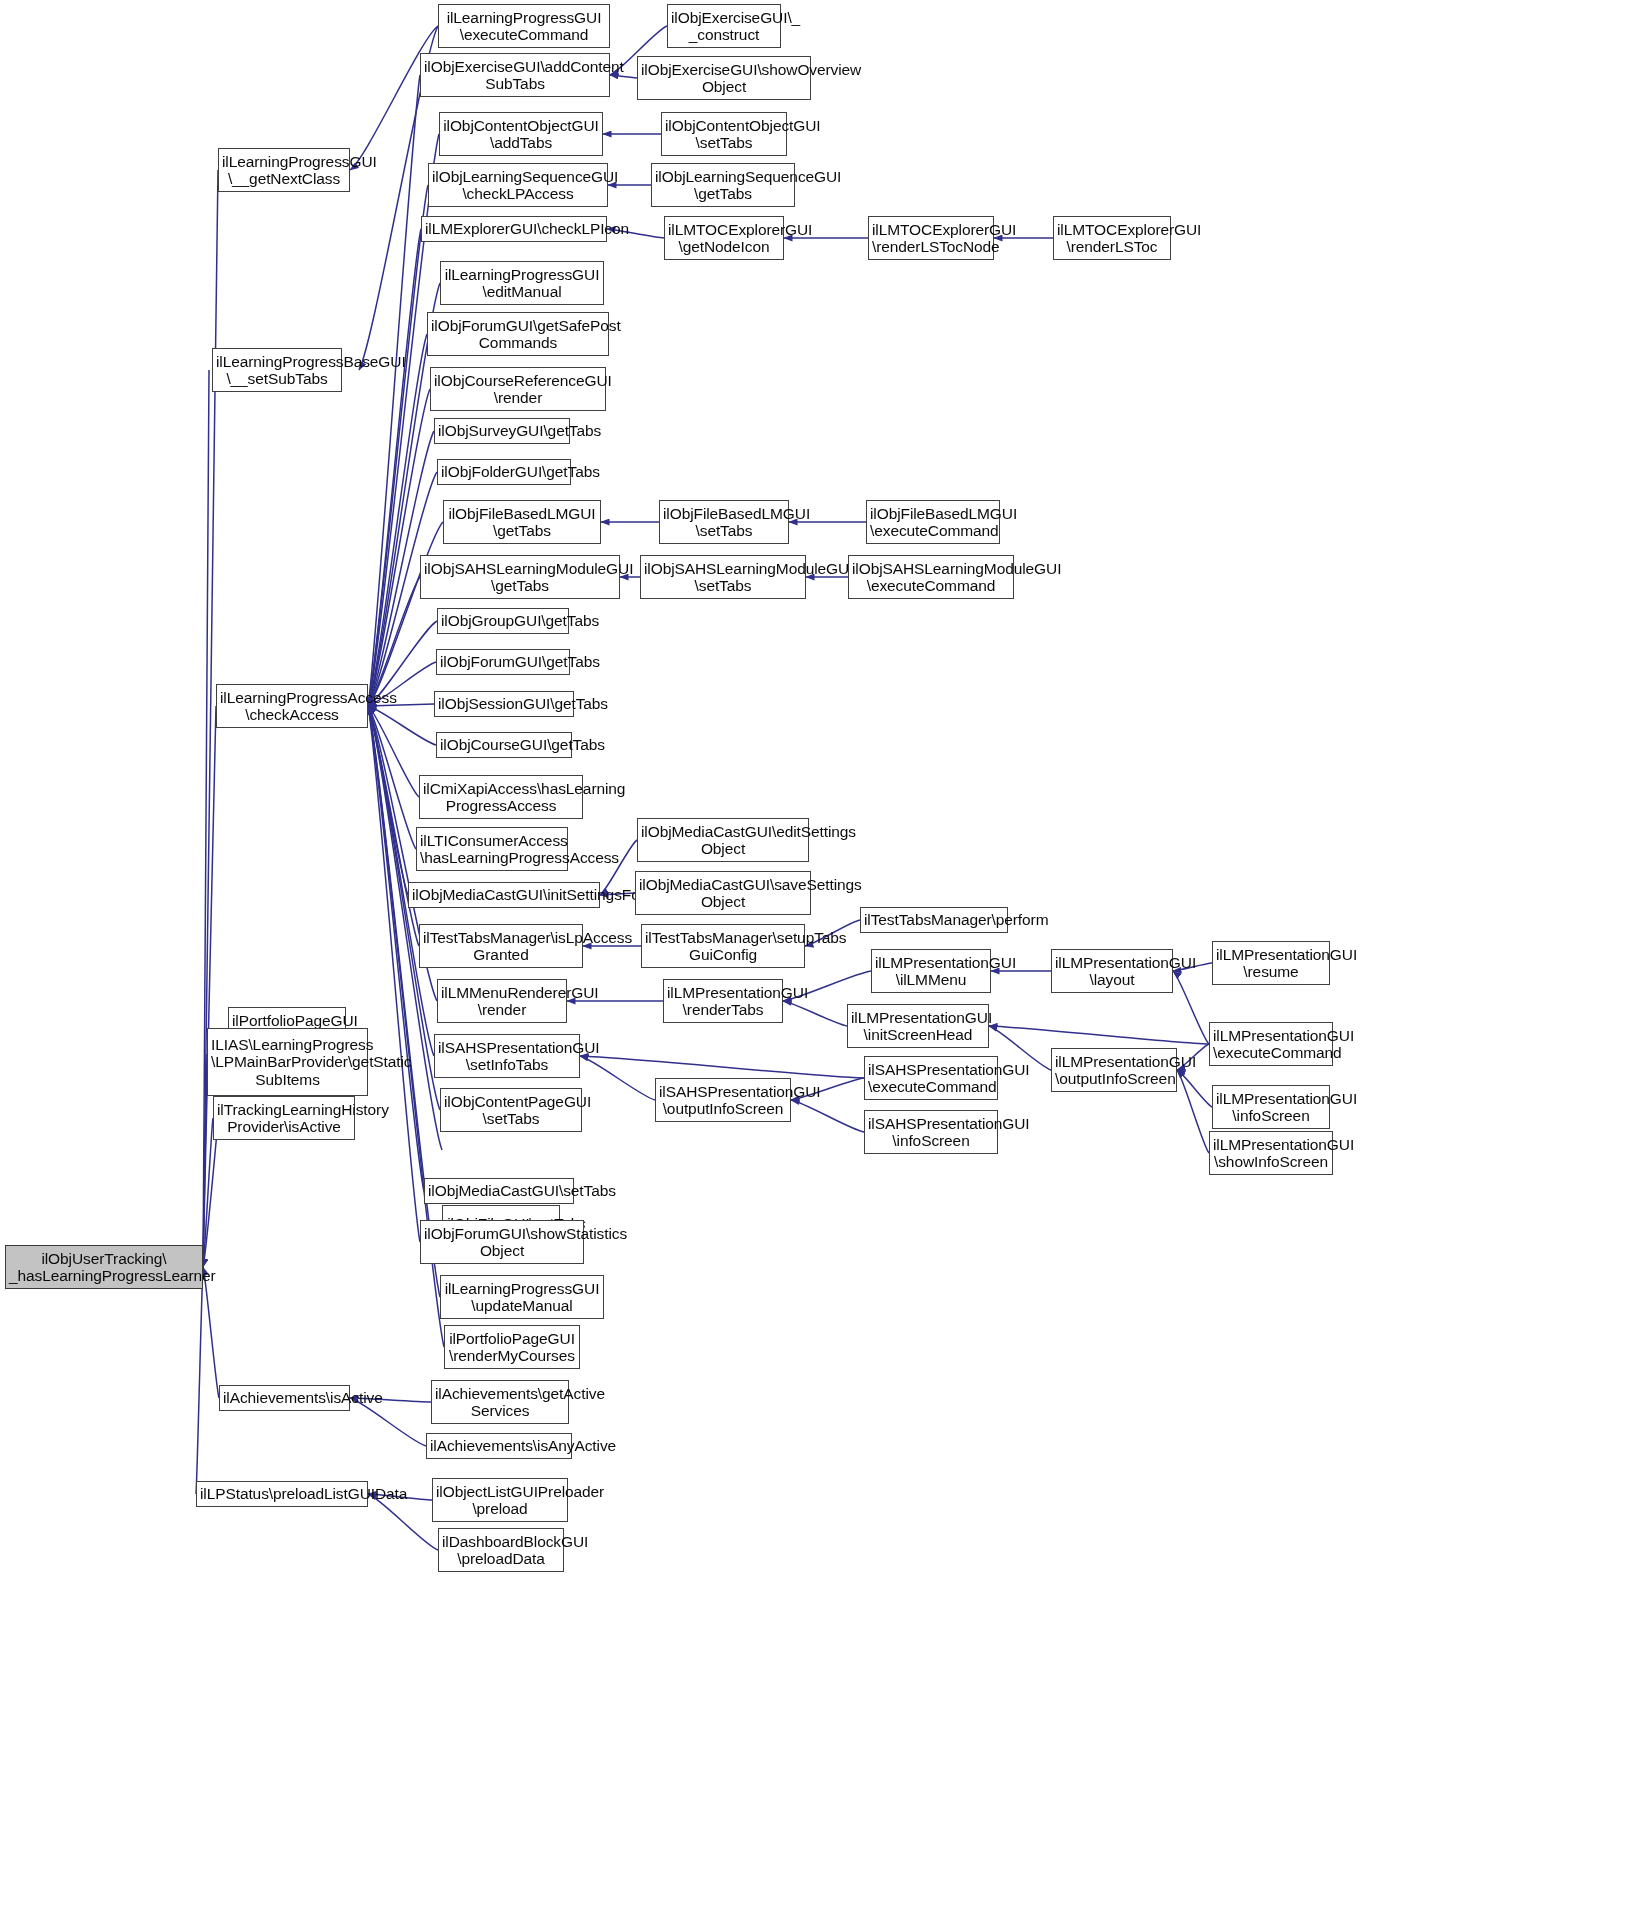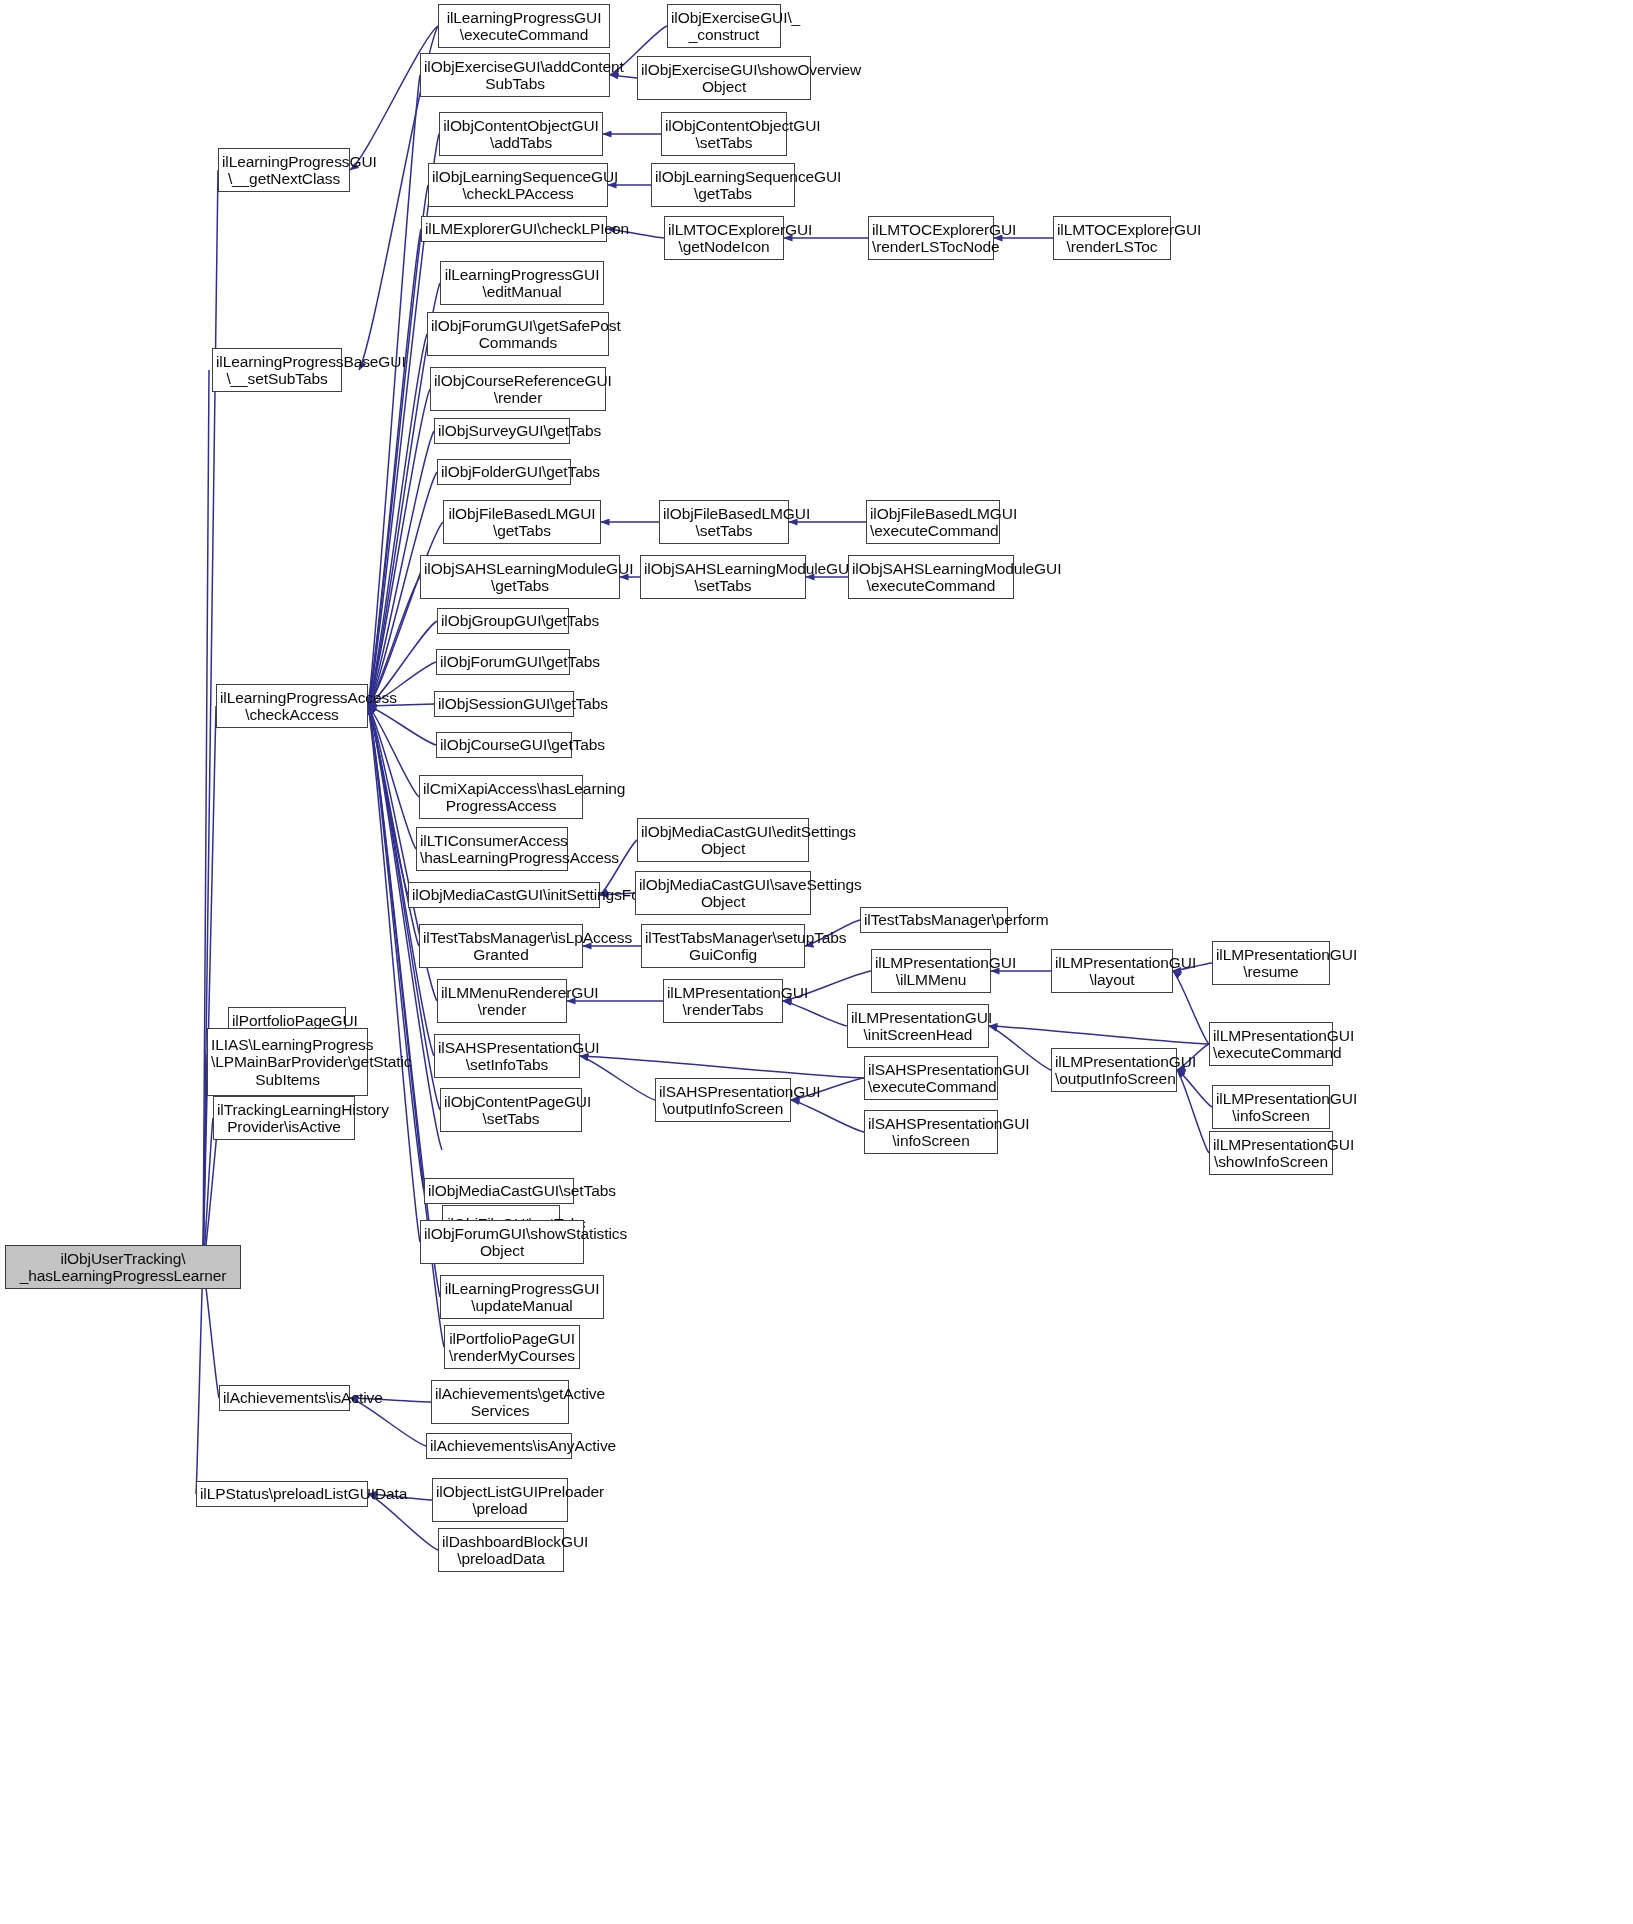--- a/index.html
+++ b/index.html
@@ -122,21 +122,21 @@
         <path d="M 655 1100 C 640.5625 1096.48, 594.4375 1059.52, 580 1056" fill="none" stroke="#30308c" stroke-width="1.5" marker-end="url(#arrowhead)"></path>
         <path d="M 864 1078 C 849.9475 1079.76, 805.0525 1098.24, 791 1100" fill="none" stroke="#30308c" stroke-width="1.5" marker-end="url(#arrowhead)"></path>
         <path d="M 864 1132 C 849.9475 1129.44, 805.0525 1102.56, 791 1100" fill="none" stroke="#30308c" stroke-width="1.5" marker-end="url(#arrowhead)"></path>
         <path d="M 431 1402 C 415.4075 1401.68, 365.5925 1398.32, 350 1398" fill="none" stroke="#30308c" stroke-width="1.5" marker-end="url(#arrowhead)"></path>
         <path d="M 426 1446 C 411.37 1442.16, 364.63 1401.84, 350 1398" fill="none" stroke="#30308c" stroke-width="1.5" marker-end="url(#arrowhead)"></path>
         <path d="M 432 1500 C 419.68 1499.52, 380.32 1494.48, 368 1494" fill="none" stroke="#30308c" stroke-width="1.5" marker-end="url(#arrowhead)"></path>
         <path d="M 438 1550 C 424.525 1545.52, 381.475 1498.48, 368 1494" fill="none" stroke="#30308c" stroke-width="1.5" marker-end="url(#arrowhead)"></path>
       </g>
   </svg>
   <div id="nodes-group">
-      <div class="node root" style="left: 5px; top: 1245px; width: 236px; height: 44px;"><span class="node-label">ilObjUserTracking\
+      <div class="node root" style="left: 5px; top: 1245px; width: 198px; height: 44px;"><span class="node-label">ilObjUserTracking\
 _hasLearningProgressLearner</span></div>
       <div class="node" style="left: 438px; top: 4px; width: 172px; height: 44px;"><span class="node-label">ilLearningProgressGUI
 \executeCommand</span></div>
       <div class="node" style="left: 420px; top: 53px; width: 190px; height: 44px;"><span class="node-label">ilObjExerciseGUI\addContent
 SubTabs</span></div>
       <div class="node" style="left: 439px; top: 112px; width: 164px; height: 44px;"><span class="node-label">ilObjContentObjectGUI
 \addTabs</span></div>
       <div class="node" style="left: 428px; top: 163px; width: 180px; height: 44px;"><span class="node-label">ilObjLearningSequenceGUI
 \checkLPAccess</span></div>
       <div class="node" style="left: 421px; top: 216px; width: 186px; height: 26px;"><span class="node-label">ilLMExplorerGUI\checkLPIcon</span></div>

